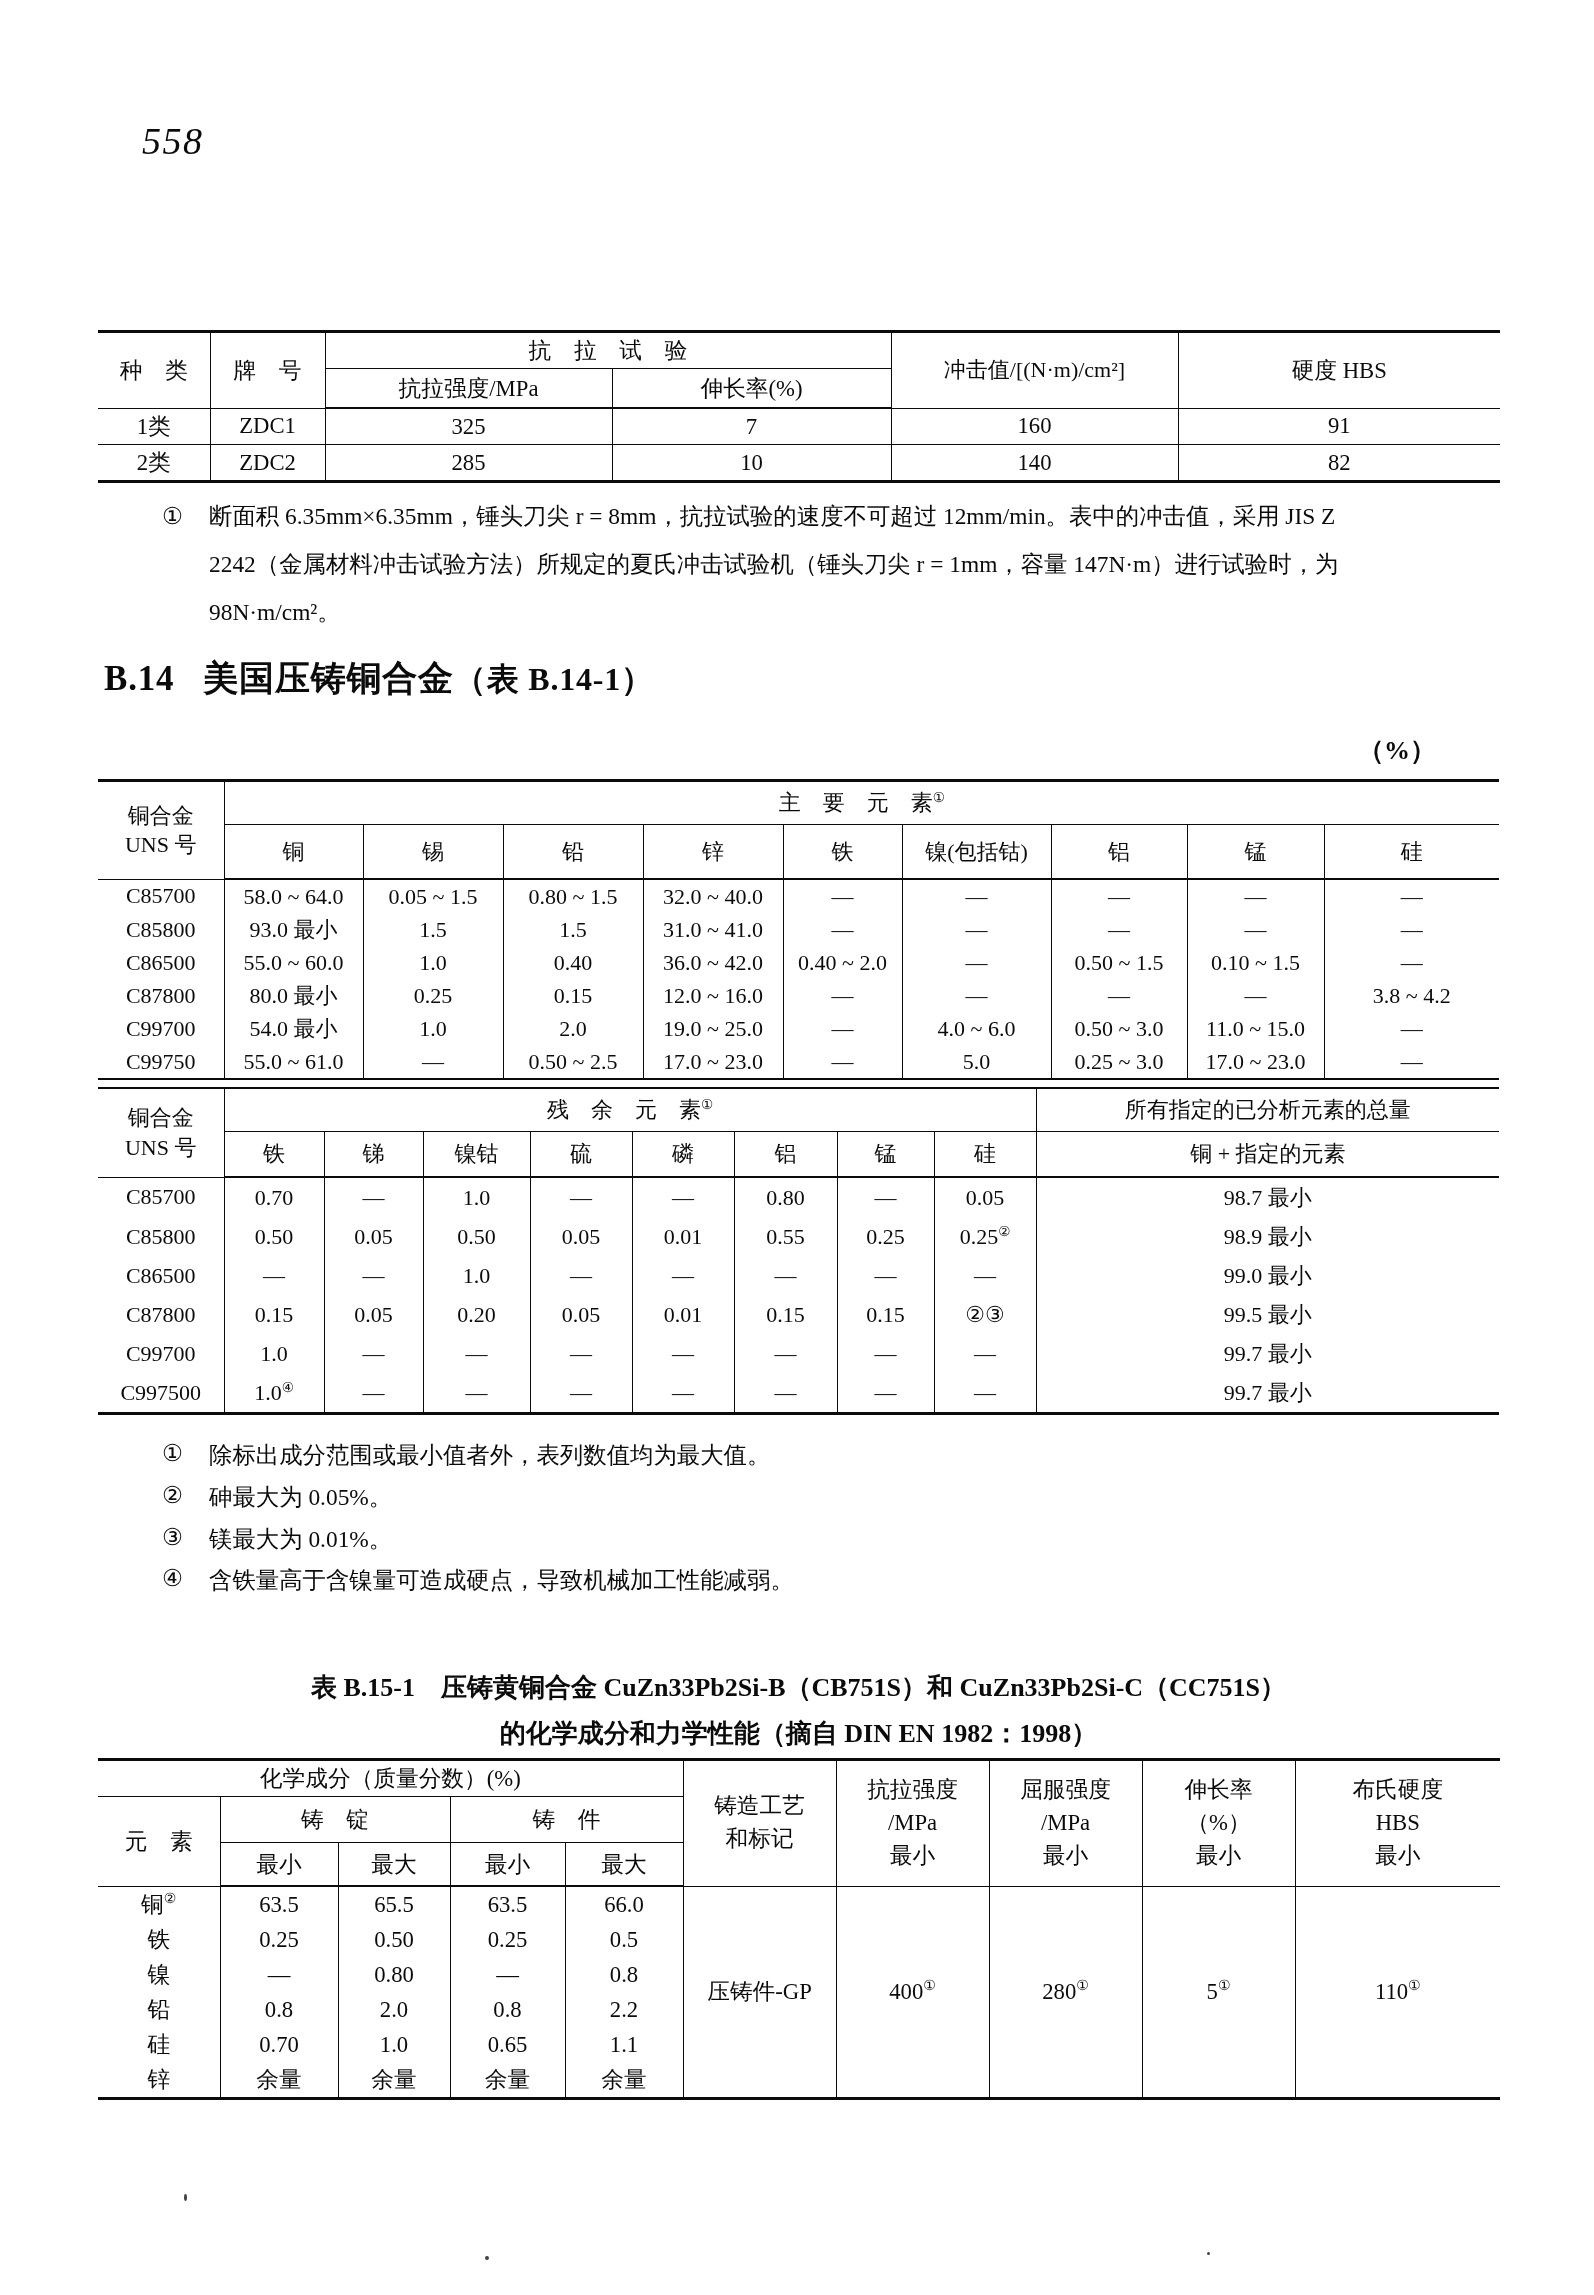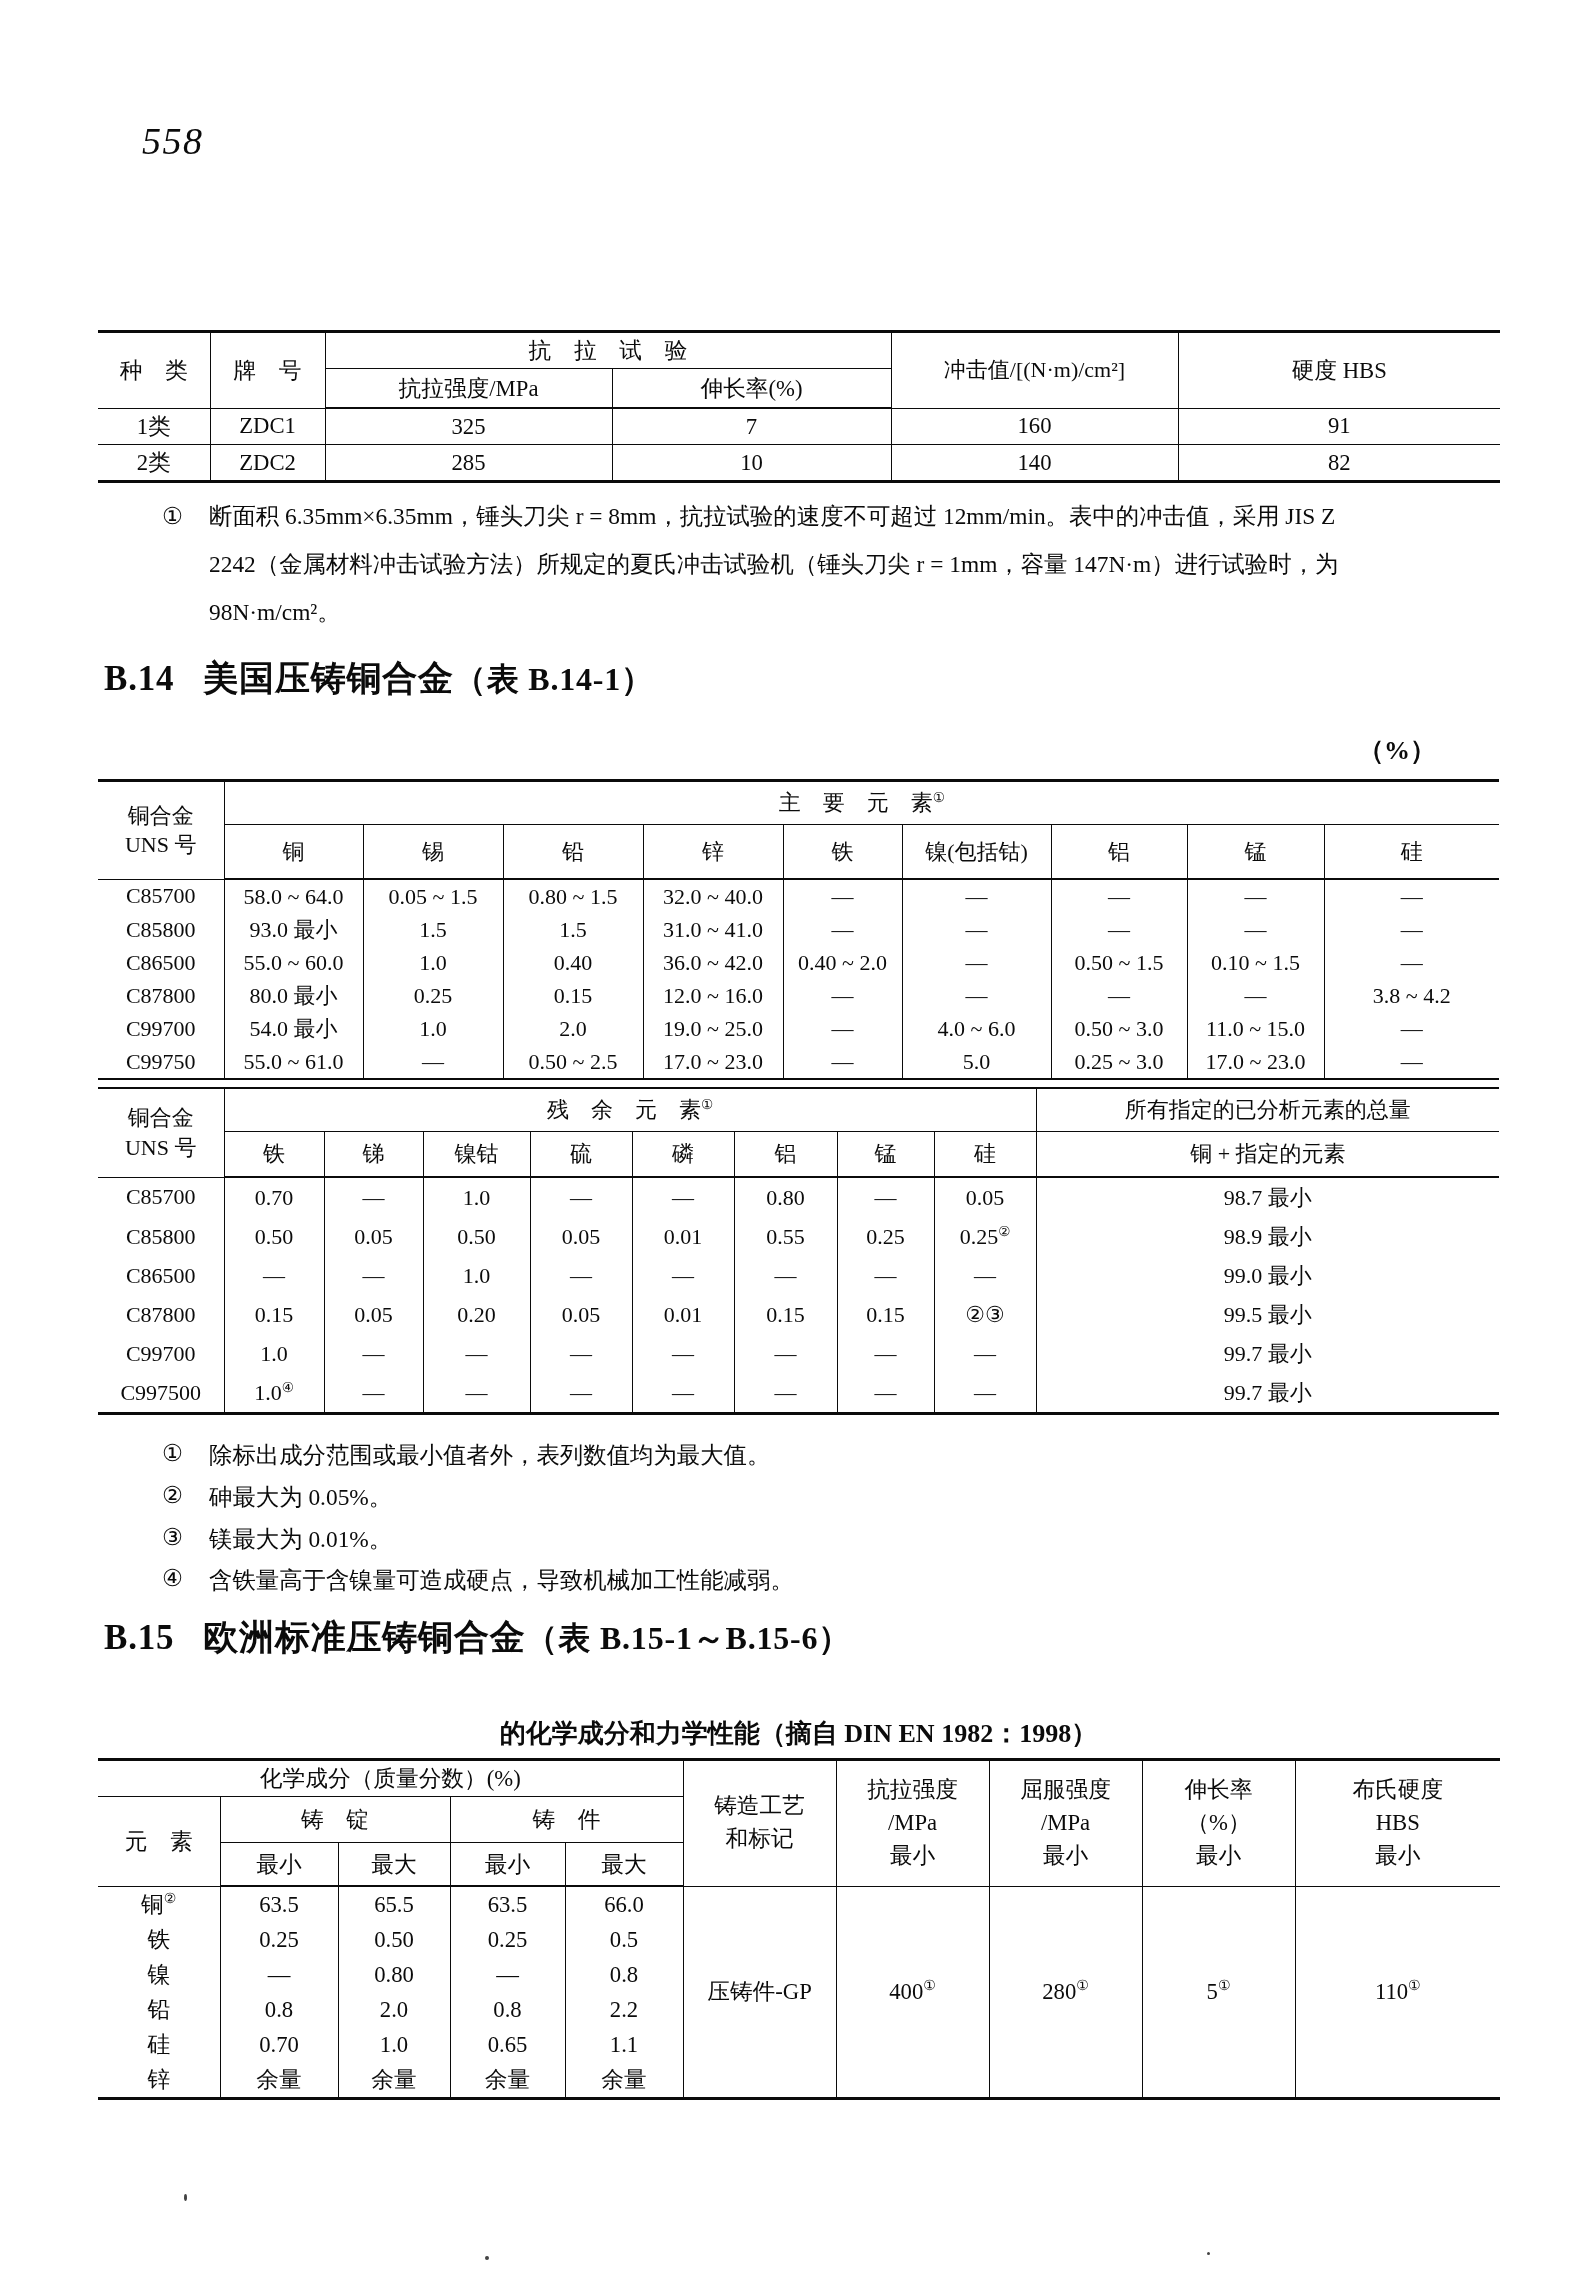--- a/index.html
+++ b/index.html
@@ -361,24 +361,22 @@
     <div class="footnote">
       <span class="marker">③</span>
       <span class="ftext">镁最大为 0.01%。</span>
     </div>
     <div class="footnote">
       <span class="marker">④</span>
       <span class="ftext">含铁量高于含镍量可造成硬点，导致机械加工性能减弱。</span>
     </div>
   </div>
 
-  <div class="abs big-heading" style="top:1614px;">
-    <span class="h-num">B.15</span><span>欧洲标准压铸铜合金</span><span class="h-ref">（表 B.15-1～B.15-6）</span>
-  </div>
-
+
+  <div class="abs tbl-title" style="top:1670px;">表 B.15-1　压铸黄铜合金 CuZn33Pb2Si-B（CB751S）和 CuZn33Pb2Si-C（CC751S）</div>
   <div class="abs tbl-title" style="top:1716px;">的化学成分和力学性能（摘自 DIN EN 1982：1998）</div>
 
   <table id="table-b15" class="abs tbl" style="left:98px;top:1758px;">
     <colgroup>
       <col style="width:122px">
         <col style="width:118px">
         <col style="width:112px">
         <col style="width:115px">
       <col style="width:118px">
         <col style="width:153px">

